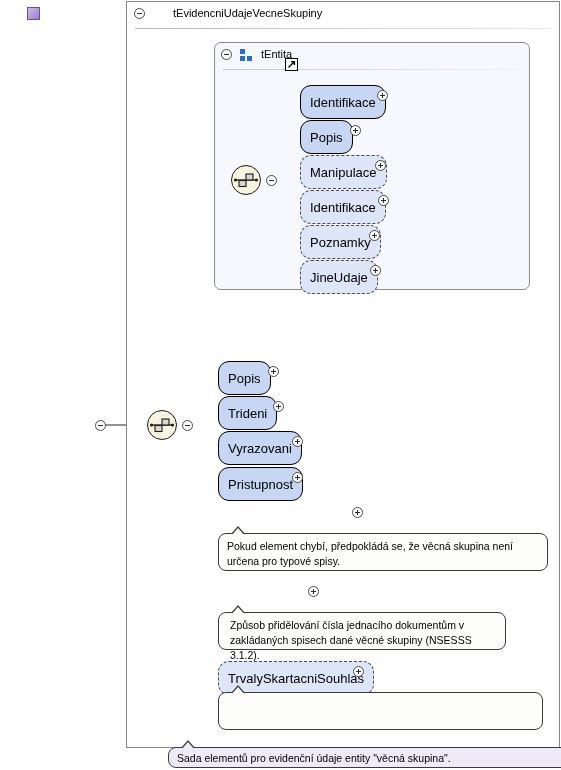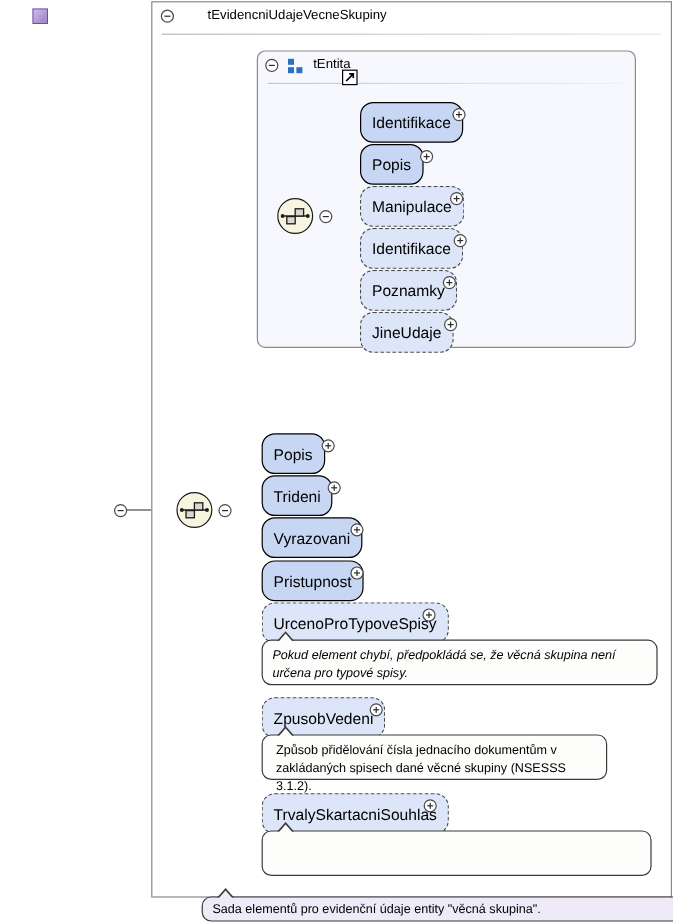--- a/index.html
+++ b/index.html
@@ -226,29 +226,27 @@
 
   <div class="elem req" style="left:218px;top:396px;">Trideni</div>
   <div class="pm plus abs" style="left:273px;top:401px;"></div>
 
   <div class="elem req" style="left:218px;top:431px;">Vyrazovani</div>
   <div class="pm plus abs" style="left:292px;top:436px;"></div>
 
   <div class="elem req" style="left:218px;top:467px;">Pristupnost</div>
   <div class="pm plus abs" style="left:292px;top:472px;"></div>
 
-  <div class="elem opt" style="left:218px;top:502px;">UrcenoProTypoveSpisy</div>
   <div class="pm plus abs" style="left:352px;top:507px;"></div>
 
-  <div class="note" style="left:218px;top:533px;width:330px;height:38px;font-style:italic;">
+  <div class="note" style="left:218px;top:533px;width:330px;height:38px;">
     <span class="tail" style="left:12px;"></span><span class="tail-in" style="left:12px;"></span>
     <span>Pokud element chybí, předpokládá se, že věcná skupina není určena pro typové spisy.</span>
   </div>
 
-  <div class="elem opt" style="left:218px;top:581px;">ZpusobVedeni</div>
   <div class="pm plus abs" style="left:308px;top:586px;"></div>
 
   <div class="note" style="left:218px;top:612px;width:288px;height:38px;padding-left:11px;">
     <span class="tail" style="left:12px;"></span><span class="tail-in" style="left:12px;"></span>
     <span>Způsob přidělování čísla jednacího dokumentům v zakládaných spisech dané věcné skupiny (NSESSS 3.1.2).</span>
   </div>
 
   <div class="elem opt" style="left:218px;top:661px;">TrvalySkartacniSouhlas</div>
   <div class="pm plus abs" style="left:353px;top:666px;"></div>
 

